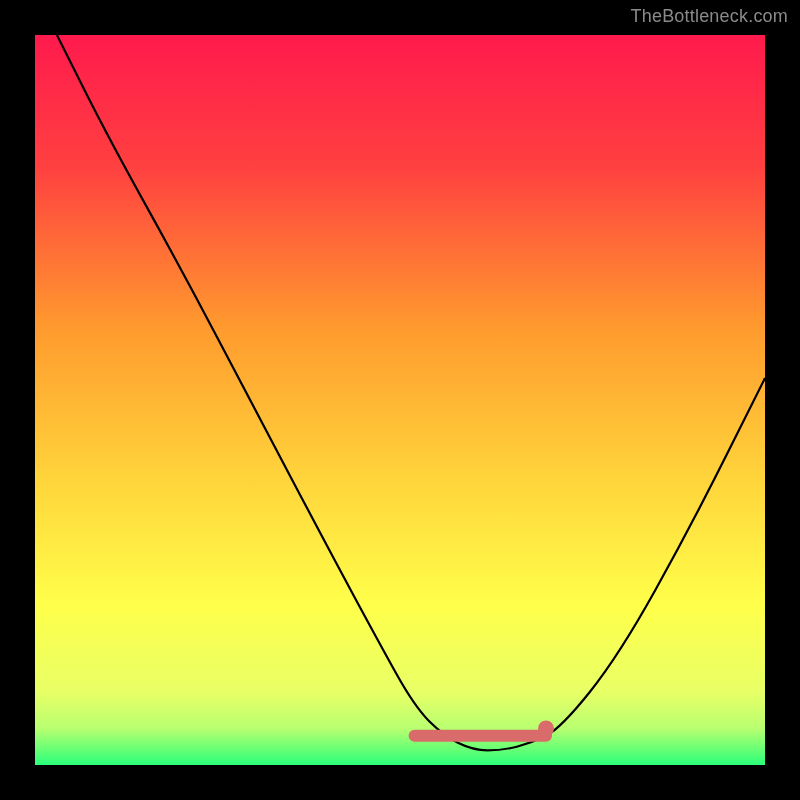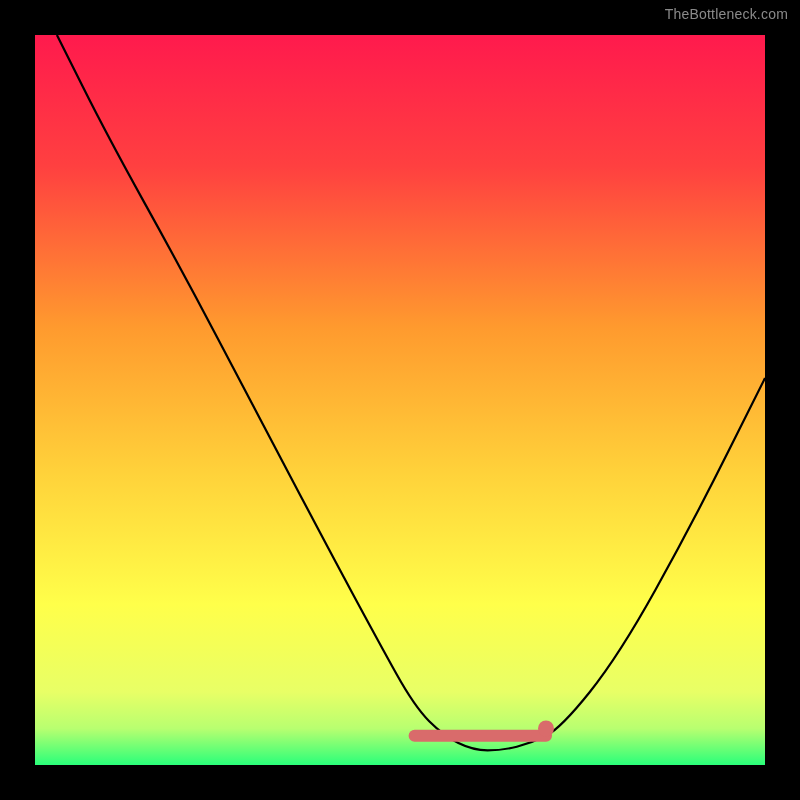--- a/index.html
+++ b/index.html
@@ -32,21 +32,21 @@
   }
   svg.curve {
     position: absolute;
     inset: 0;
   }
   .watermark {
     position: absolute;
     top: 6px;
     right: 12px;
     font-family: Arial, Helvetica, sans-serif;
-    font-size: 14px;
+    font-size: 18px;
     color: #8a8a8a;
     font-weight: 500;
     letter-spacing: 0.2px;
   }
 </style>
 </head>
 <body>
 
 <div class="frame">
 

